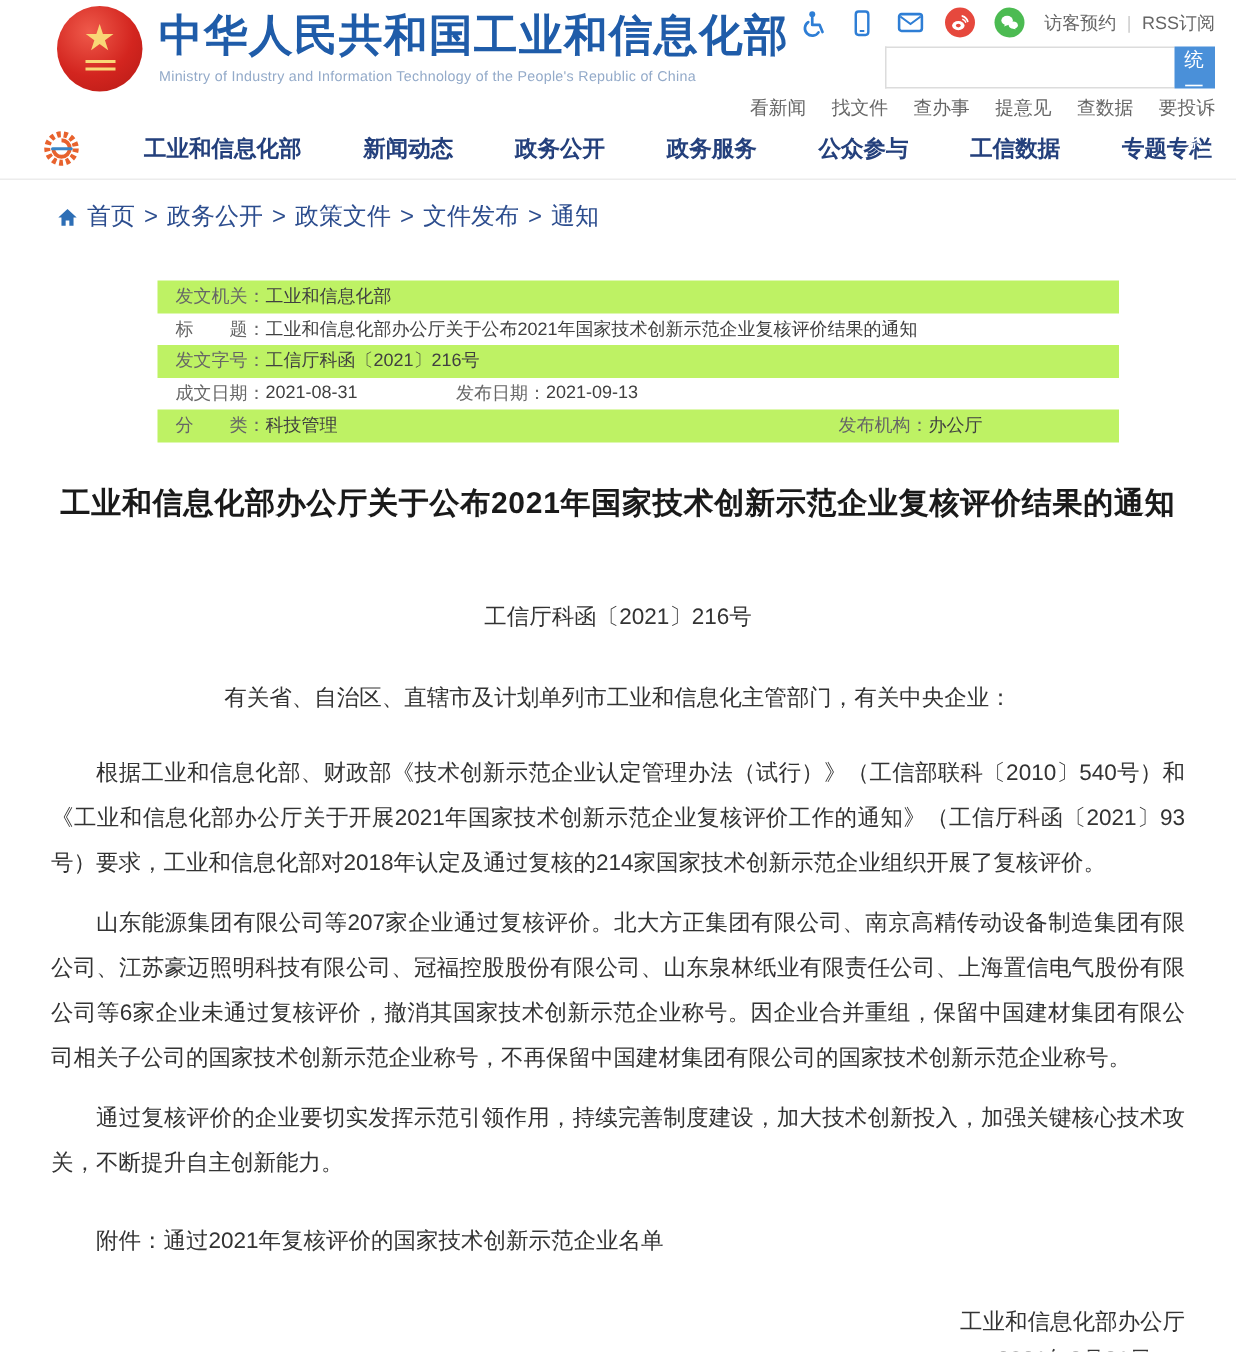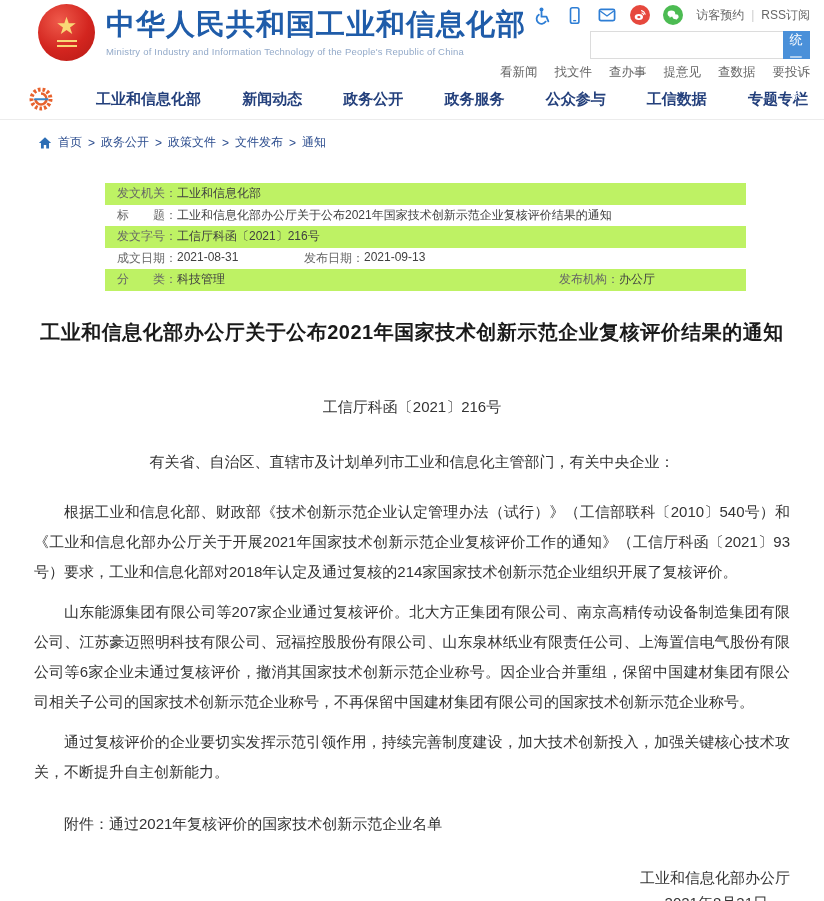--- a/index.html
+++ b/index.html
@@ -37,21 +37,21 @@
 
   
   .nav { height:41px; display:flex; align-items:center; padding:0 14px 0 28px;
          border-bottom:1px solid #ececec; background:#fff; }
   .nav-logo { width:26px; height:26px; margin-right:42px; }
   .nav-items { flex:1; display:flex; justify-content:space-between; padding-right:2px; }
   .nav-item { font-size:15px; font-weight:700; color:#24407c; cursor:pointer; white-space:nowrap; }
 
   
   .breadcrumb { margin:14px 0 0 38px; display:flex; align-items:center; gap:6px;
-                font-size:12px; color:#2c4d8e; }
+                font-size:16px; color:#2c4d8e; }
   .crumb { cursor:pointer; }
   .crumb-sep { color:#2c4d8e; }
 
   
   .meta-table { margin:32px 0 0 105px; width:641px; font-size:12px; }
   .meta-row { display:flex; align-items:center; height:21.5px; padding-left:12px; }
   .meta-row.gray { background:#bef264; }
   .meta-cell { display:flex; white-space:nowrap; overflow:hidden; }
   .meta-cell.c1 { width:187px; }
   .meta-cell.full { flex:1; }

